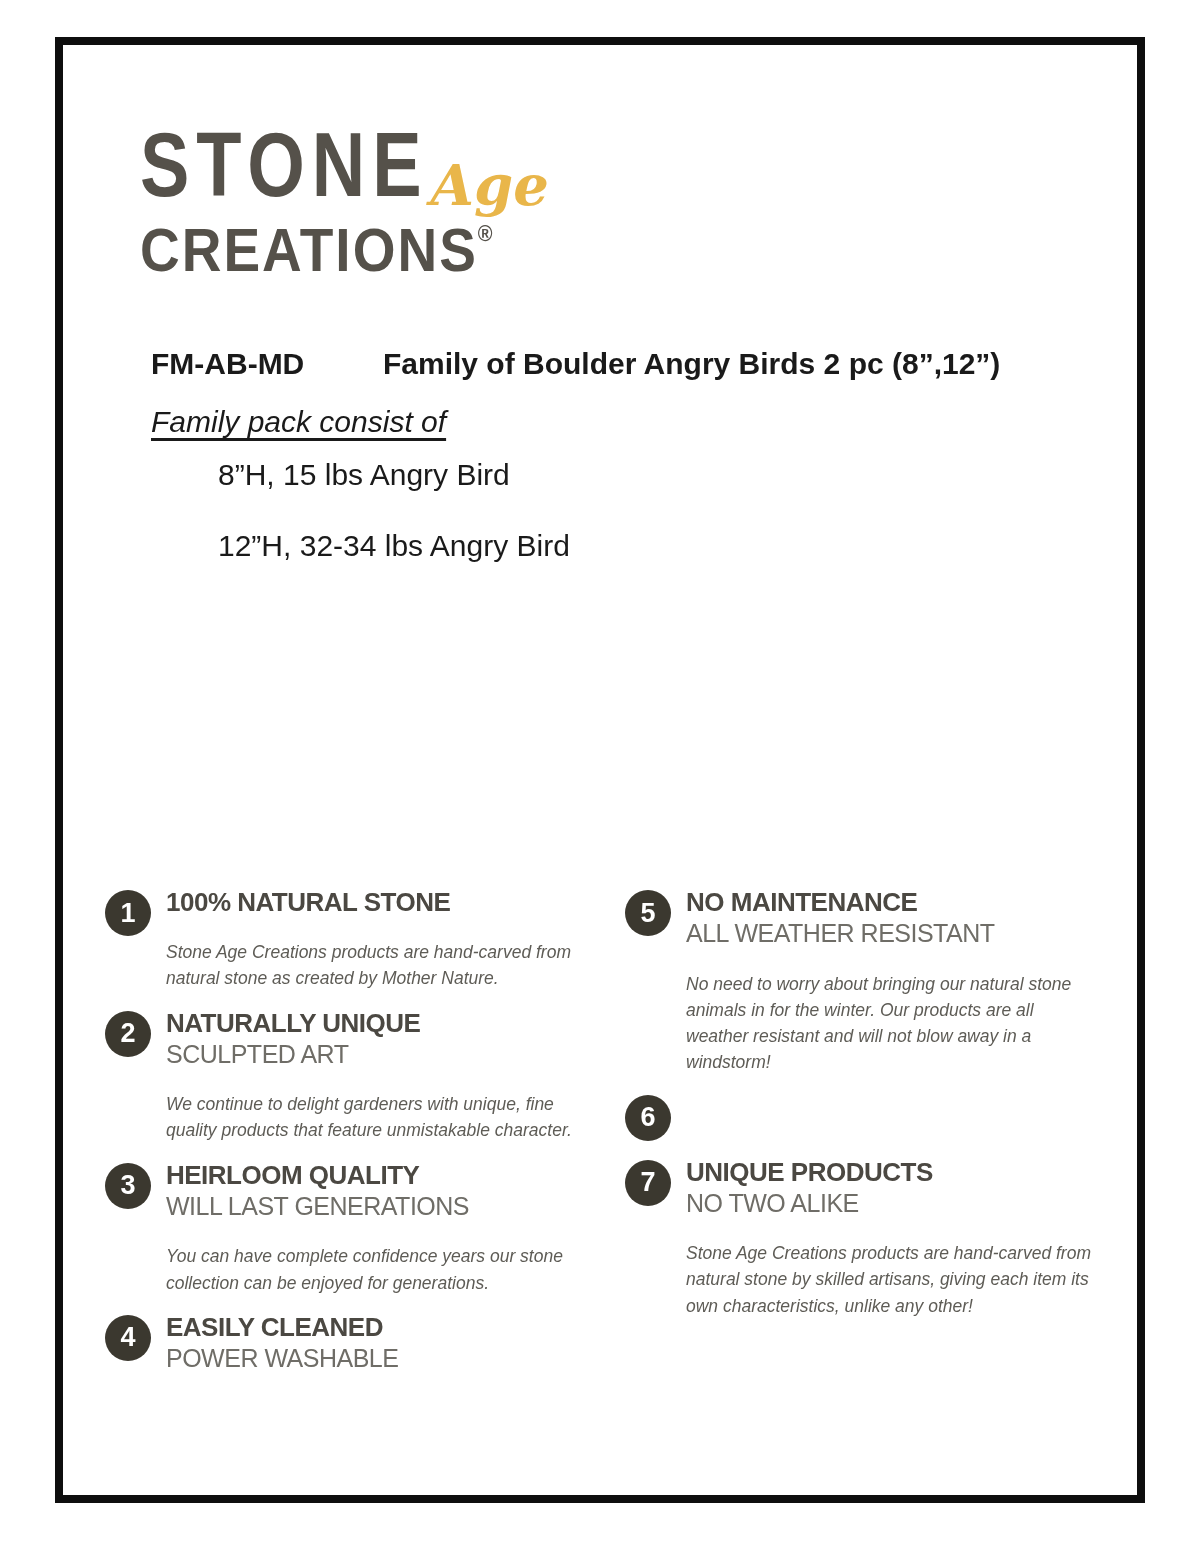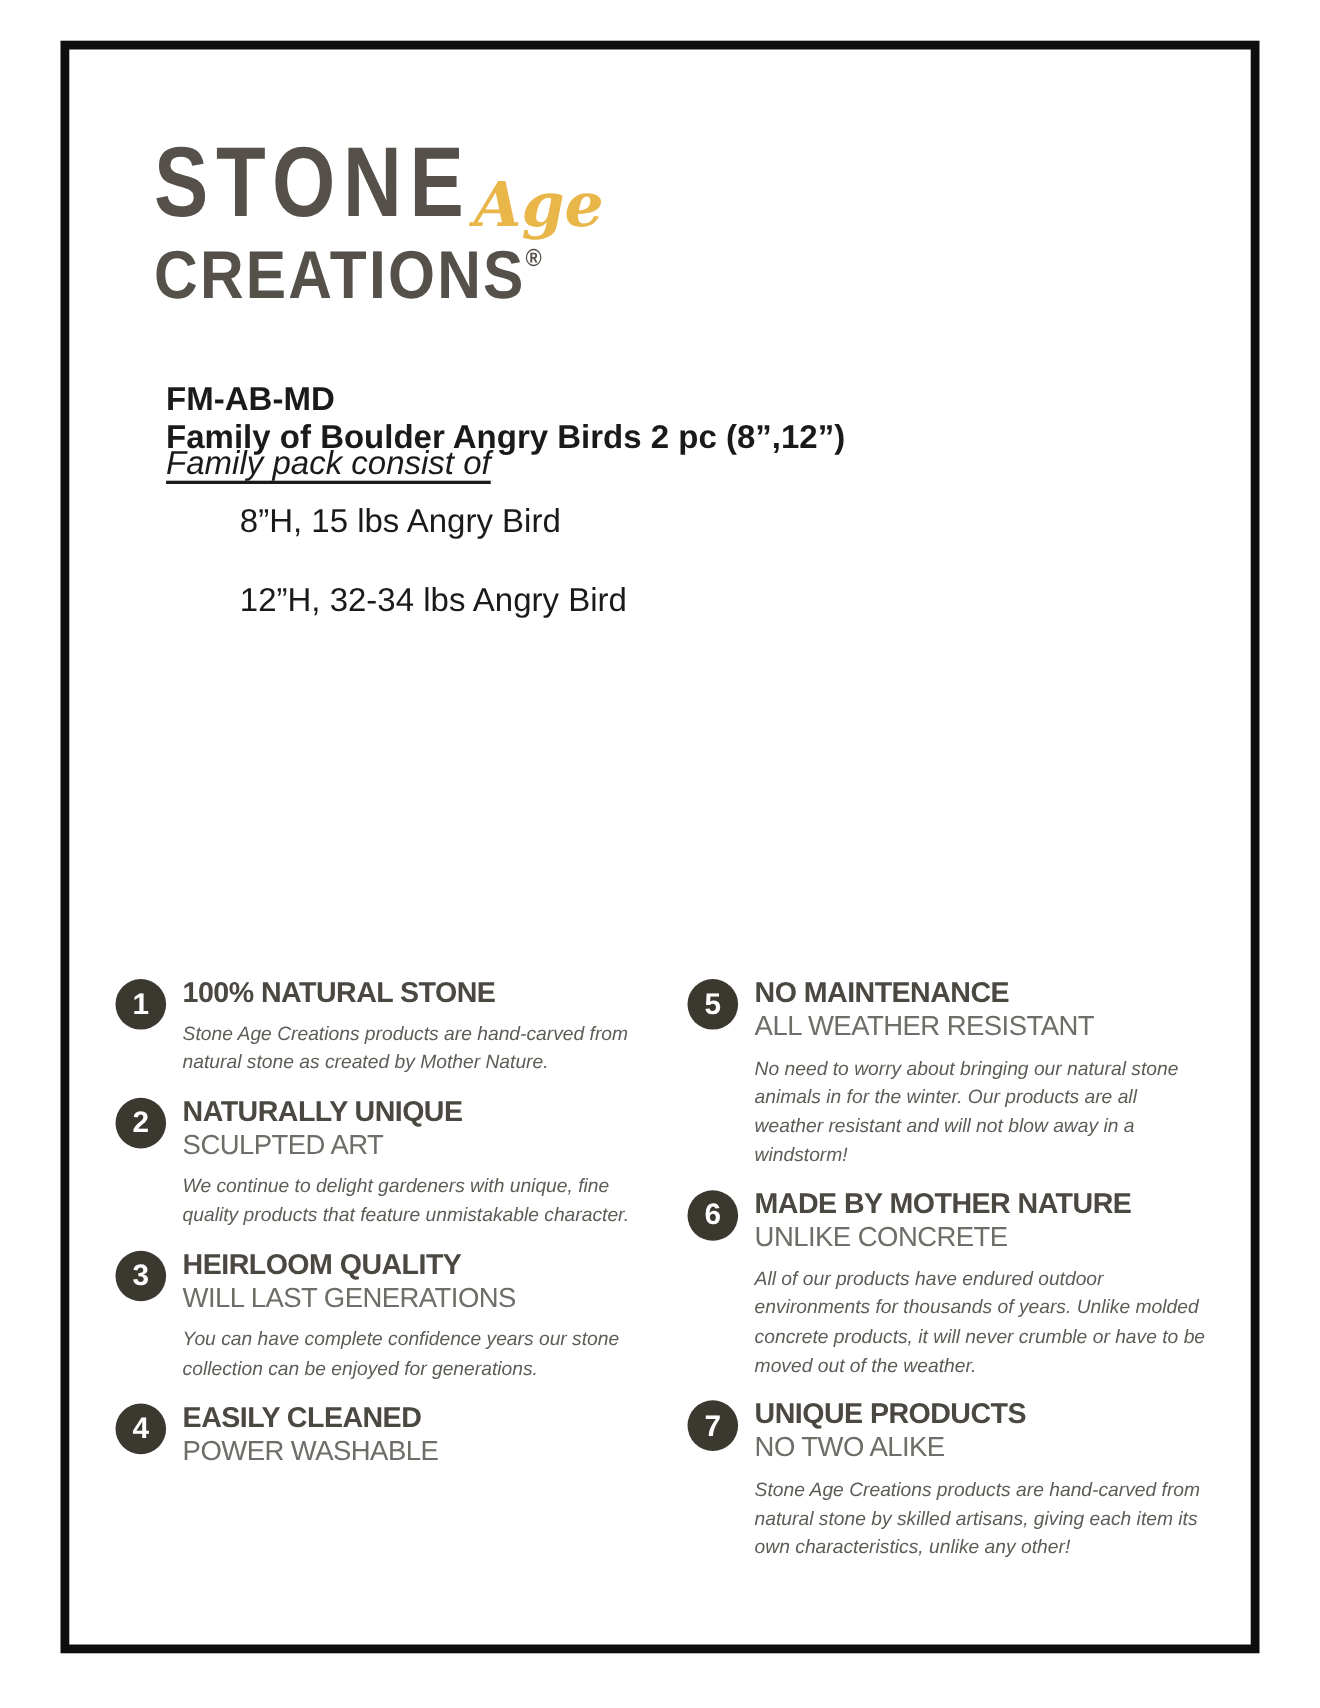--- a/index.html
+++ b/index.html
@@ -74,21 +74,20 @@
   
   .title-row {
     position: absolute;
     left: 88px;
     top: 302px;
     display: flex;
     color: #1a1a1a;
     font-size: 30px;
     font-weight: bold;
     white-space: nowrap;
-    flex-direction: column;
   }
   .sku { width: 232px; }
   .pack-heading {
     position: absolute;
     left: 88px;
     top: 360px;
     color: #1a1a1a;
     font-size: 30px;
     text-decoration: underline;
     text-decoration-thickness: 2.5px;
@@ -149,21 +148,21 @@
     color: #6f6d67;
     letter-spacing: -0.5px;
     line-height: 1.18;
     margin-top: 2px;
   }
   .f-body {
     font-size: 17.5px;
     font-style: italic;
     color: #5e5c56;
     line-height: 1.5;
-    margin-top: 9px;
+    margin-top: 22px;
     max-width: 412px;
   }
 </style>
 </head>
 <body>
 
 <div class="page">
   <div class="frame">
 
     <div class="logo">
@@ -230,25 +229,20 @@
           <div class="badge">5</div>
           <div class="f-text">
             <div class="f-head">NO MAINTENANCE</div>
             <div class="f-sub">ALL WEATHER RESISTANT</div>
             <div class="f-body">No need to worry about bringing our natural stone animals in for the winter. Our products are all weather resistant and will not blow away in a windstorm!</div>
           </div>
         </div>
 
         <div class="feature">
           <div class="badge">6</div>
-          <div class="f-text">
-            <div class="f-head">MADE BY MOTHER NATURE</div>
-            <div class="f-sub">UNLIKE CONCRETE</div>
-            <div class="f-body">All of our products have endured outdoor environments for thousands of years. Unlike molded concrete products, it will never crumble or have to be moved out of the weather.</div>
-          </div>
         </div>
 
         <div class="feature">
           <div class="badge">7</div>
           <div class="f-text">
             <div class="f-head">UNIQUE PRODUCTS</div>
             <div class="f-sub">NO TWO ALIKE</div>
             <div class="f-body">Stone Age Creations products are hand-carved from natural stone by skilled artisans, giving each item its own characteristics, unlike any other!</div>
           </div>
         </div>

